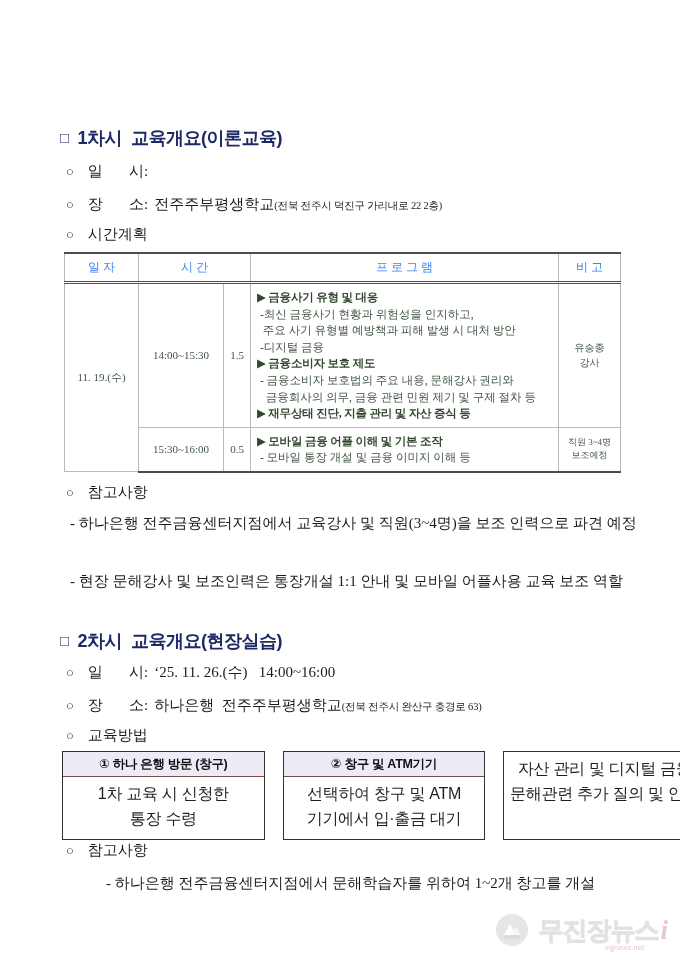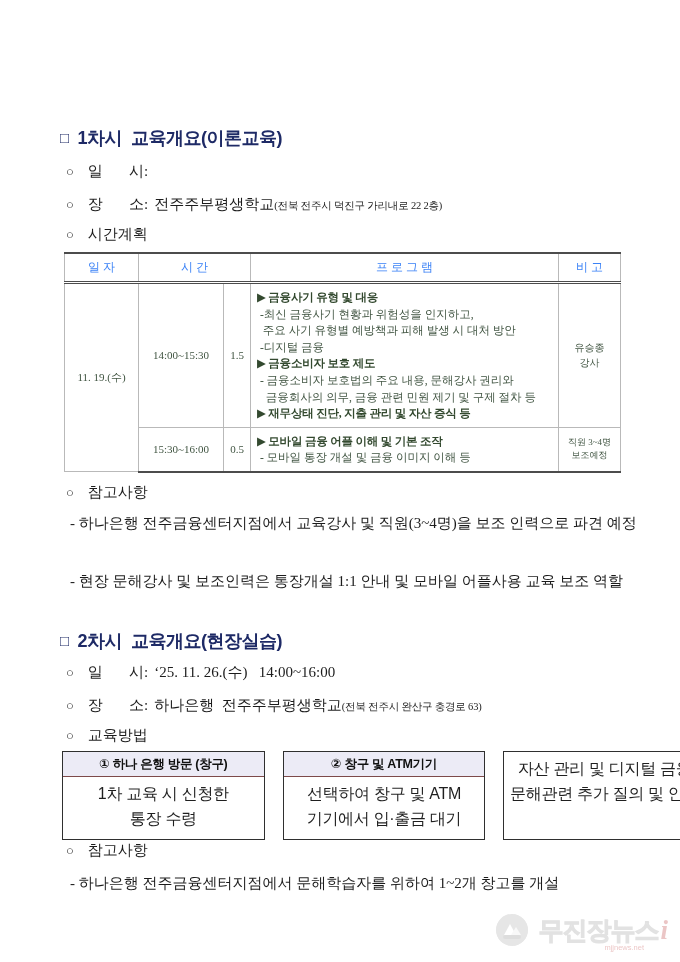--- a/index.html
+++ b/index.html
@@ -208,21 +208,21 @@
       <div>문해관련 추가 질의 및 안내</div>
     </div>
   </div>
 </div>
 
 <div class="abs ref" style="top:841px;">
   <span class="circ">○</span>
   <span class="label">참고사항</span>
 </div>
 
-<div class="abs note" style="top:869px;">- 하나은행 전주금융센터지점에서 문해학습자를 위하여 1~2개 창고를 개설</div>
+<div class="abs note" style="top:869px;margin-left:36px;">- 하나은행 전주금융센터지점에서 문해학습자를 위하여 1~2개 창고를 개설</div>
 
 <div class="abs wm">
   <div class="wm-icon">
     <svg width="32" height="32" viewBox="0 0 32 32">
       <circle cx="16" cy="16" r="16" fill="#cfcfcf"></circle>
       <polygon points="8,21 14,10 20,21" fill="#ffffff"></polygon>
       <polygon points="15,21 20,13 25,21" fill="#f2f2f2"></polygon>
       <rect x="7" y="21" width="18" height="4" rx="2" fill="#bdbdbd"></rect>
     </svg>
   </div>

